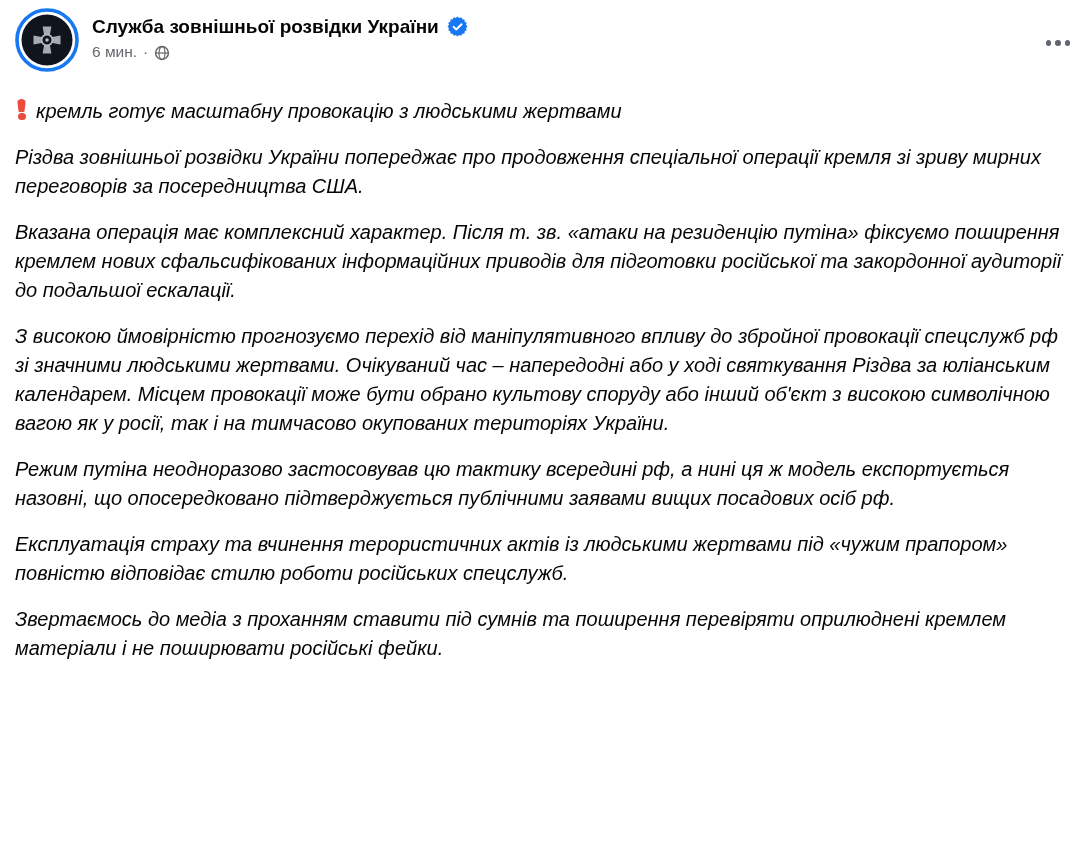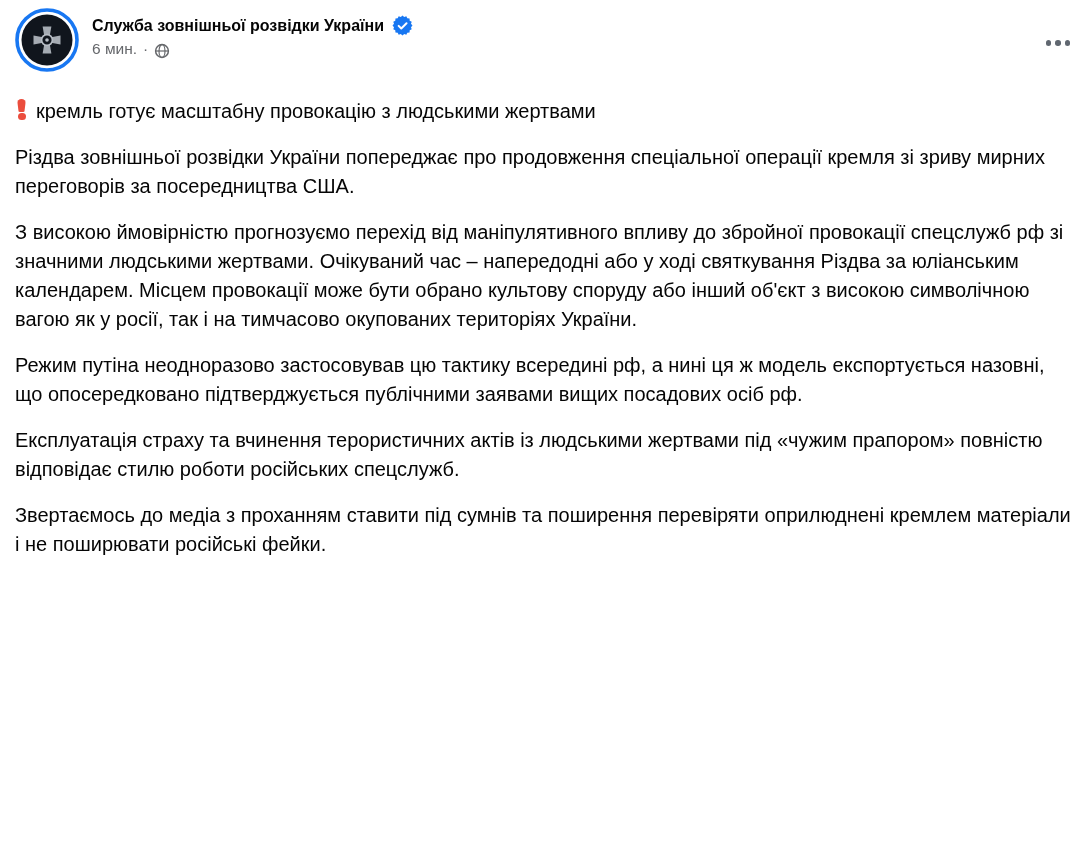--- a/index.html
+++ b/index.html
@@ -9,32 +9,32 @@
     color:#050505;
     -webkit-font-smoothing:antialiased;
   }
   .post{position:relative;padding:8px 16px 20px 15px;}
   
   .header{display:flex;align-items:flex-start;gap:13px;}
   .avatar{width:64px;height:64px;flex:0 0 auto;cursor:pointer;border-radius:50%;}
   .avatar svg{display:block;}
   .header-info{padding-top:7px;min-width:0;}
   .name-row{display:flex;align-items:center;gap:8px;}
-  .page-name{font-size:16px;font-weight:700;line-height:1.25;color:#050505;cursor:pointer;}
+  .page-name{font-size:19px;font-weight:700;line-height:1.25;color:#050505;cursor:pointer;}
   .badge{display:flex;align-items:center;}
   .meta-row{display:flex;align-items:flex-end;gap:6px;margin-top:4px;color:#65676B;font-size:15.5px;line-height:1.2;}
   .meta-ts{cursor:pointer;}
   .meta-dot{color:#65676B;}
   .globe{display:flex;align-items:center;margin-top:1px;}
   
   .more-btn{position:absolute;top:32px;right:12px;display:flex;gap:4px;padding:8px;cursor:pointer;border-radius:50%;}
   .more-btn .dot{width:5.5px;height:5.5px;border-radius:50%;background:#606770;}
   
   .body-text{margin-top:25px;font-size:20px;line-height:29px;color:#050505;}
-  .body-text p{margin:16px 0 17px 0;padding:0;}
+  .body-text p{margin:16px 0 17px 0;padding:0;font-style:italic;}
   .body-text p:last-child{margin-bottom:0;}
   
   .excl{display:inline-block;position:relative;width:13px;height:21px;margin-right:8px;vertical-align:-2px;}
   .excl .bar{
     position:absolute;left:2px;top:0;width:9px;height:13px;background:#EB4D3D;
     border-radius:4.5px 4.5px 3px 3px;
     clip-path:polygon(0 0,100% 0,82% 100%,18% 100%);
   }
   .excl .pt{position:absolute;left:3px;bottom:0;width:7.5px;height:7.5px;border-radius:50%;background:#EB4D3D;}
 </style>
@@ -88,19 +88,20 @@
 
   <div class="more-btn">
     <span class="dot"></span>
     <span class="dot"></span>
     <span class="dot"></span>
   </div>
 
   <div class="body-text">
     <p><span class="excl"><span class="bar"></span><span class="pt"></span></span><span>кремль готує масштабну провокацію з людськими жертвами</span></p>
     <p>Різдва зовнішньої розвідки України попереджає про продовження спеціальної операції кремля зі зриву мирних переговорів за посередництва США.</p>
+    <p>Вказана операція має комплексний характер. Після т. зв. «атаки на резиденцію путіна» фіксуємо поширення кремлем нових сфальсифікованих інформаційних приводів для підготовки російської та закордонної аудиторії до подальшої ескалації.</p>
     <p>З високою ймовірністю прогнозуємо перехід від маніпулятивного впливу до збройної провокації спецслужб рф зі значними людськими жертвами. Очікуваний час – напередодні або у ході святкування Різдва за юліанським календарем. Місцем провокації може бути обрано культову споруду або інший об'єкт з високою символічною вагою як у росії, так і на тимчасово окупованих територіях України.</p>
     <p>Режим путіна неодноразово застосовував цю тактику всередині рф, а нині ця ж модель експортується назовні, що опосередковано підтверджується публічними заявами вищих посадових осіб рф.</p>
     <p>Експлуатація страху та вчинення терористичних актів із людськими жертвами під «чужим прапором» повністю відповідає стилю роботи російських спецслужб.</p>
     <p>Звертаємось до медіа з проханням ставити під сумнів та  поширення перевіряти оприлюднені кремлем матеріали і не поширювати російські фейки.</p>
   </div>
 
 </div>
 
 </body></html>

